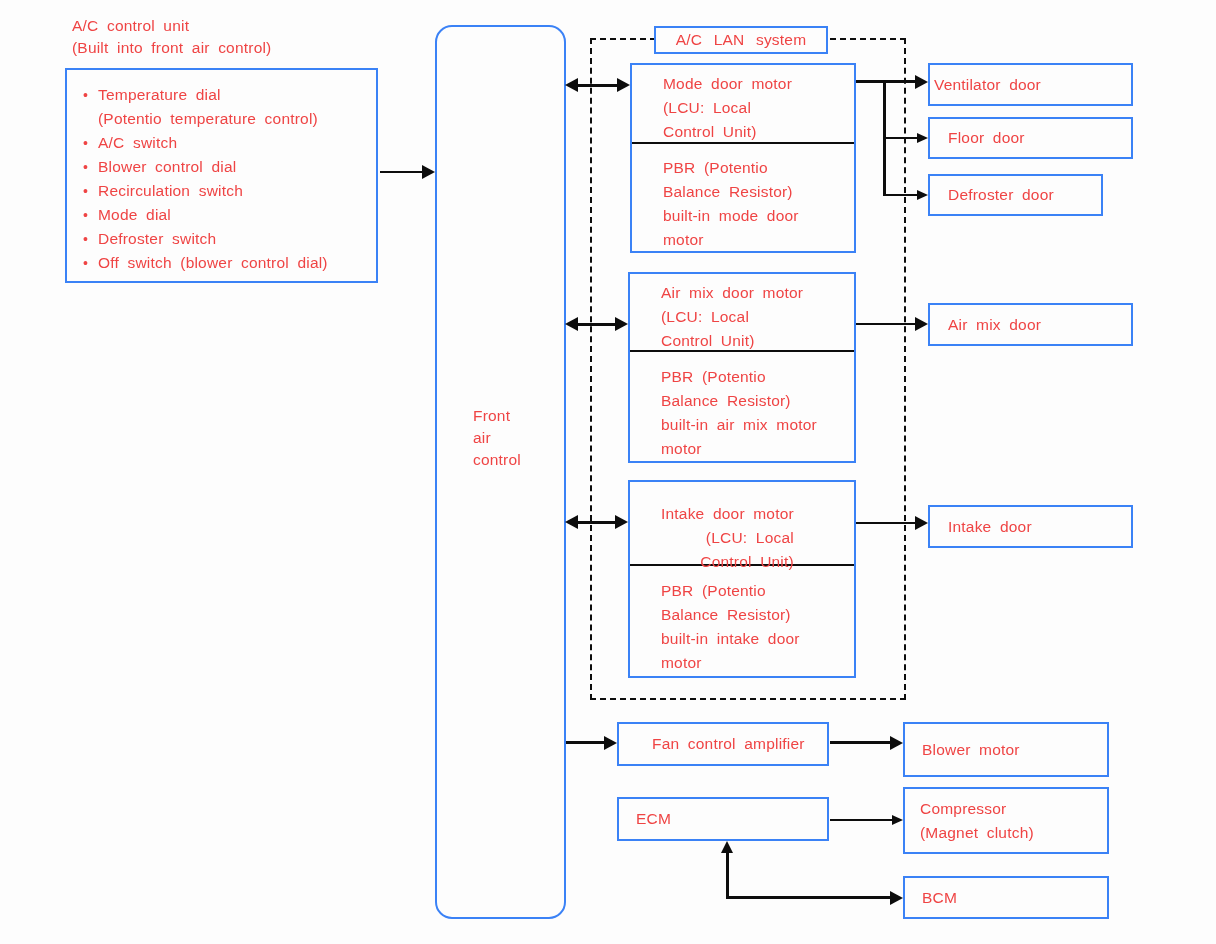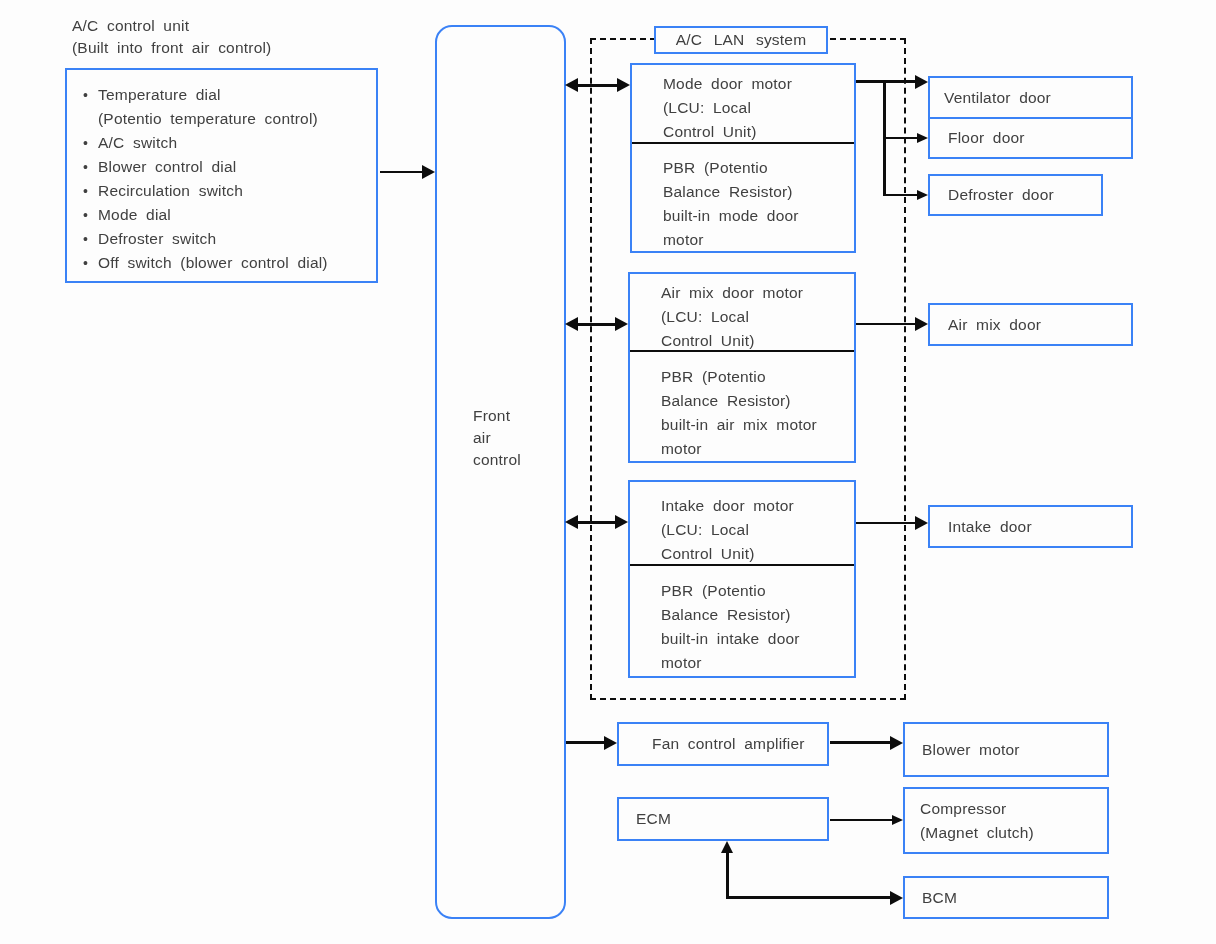--- a/index.html
+++ b/index.html
@@ -1,18 +1,18 @@
 <!DOCTYPE html>
 <html><head>
 <meta charset="utf-8">
 <style>
   html,body{margin:0;padding:0;background:#ffffff;}
   #canvas{
     position:relative;width:1216px;height:944px;background:#fdfdfd;overflow:hidden;
-    font-family:"Liberation Sans","DejaVu Sans",sans-serif;color:#404040;
+    font-family:"Liberation Sans","DejaVu Sans",sans-serif;color:#ef4444;
   }
   .txt{font-size:15.5px;line-height:24px;word-spacing:4px;letter-spacing:.2px;white-space:nowrap;}
   .box{position:absolute;border:2px solid #3b82f6;background:#fdfdfd;box-sizing:border-box;z-index:2;}
   .dashed{position:absolute;border:2px dashed #0d0d0d;box-sizing:border-box;background:transparent;z-index:1;}
   .vcenter{display:flex;align-items:center;}
   .hline,.vline{position:absolute;background:#0d0d0d;z-index:3;}
   .arr{position:absolute;width:0;height:0;z-index:4;}
   .arr-r{border-top:7px solid transparent;border-bottom:7px solid transparent;border-left:13px solid #0d0d0d;}
   .arr-l{border-top:7px solid transparent;border-bottom:7px solid transparent;border-right:13px solid #0d0d0d;}
   .arr-u{border-left:6px solid transparent;border-right:6px solid transparent;border-bottom:12px solid #0d0d0d;}
@@ -107,34 +107,34 @@
     <div class="cell txt" style="top:91px;">
       <div>PBR (Potentio</div>
       <div>Balance Resistor)</div>
       <div>built-in air mix motor</div>
       <div>motor</div>
     </div>
   </div>
 
   <div class="box" style="left:628px;top:480px;width:228px;height:198px;">
     <div class="divider" style="top:82px;"></div>
-    <div class="cell txt" style="top:12px;">
+    <div class="cell txt" style="top:20px;text-align:right;">
       <div>Intake door motor</div>
       <div>(LCU: Local</div>
       <div>Control Unit)</div>
     </div>
     <div class="cell txt" style="top:97px;">
       <div>PBR (Potentio</div>
       <div>Balance Resistor)</div>
       <div>built-in intake door</div>
       <div>motor</div>
     </div>
   </div>
 
-  <div class="box vcenter" style="left:928px;top:76px;width:205px;height:43px;padding-left:14px;">
+  <div class="box vcenter" style="left:928px;top:63px;width:205px;height:43px;padding-left:4px;">
     <span class="txt">Ventilator door</span>
   </div>
   <div class="box vcenter" style="left:928px;top:117px;width:205px;height:42px;padding-left:18px;">
     <span class="txt">Floor door</span>
   </div>
   <div class="box vcenter" style="left:928px;top:174px;width:175px;height:42px;padding-left:18px;">
     <span class="txt">Defroster door</span>
   </div>
   <div class="box vcenter" style="left:928px;top:303px;width:205px;height:43px;padding-left:18px;">
     <span class="txt">Air mix door</span>

